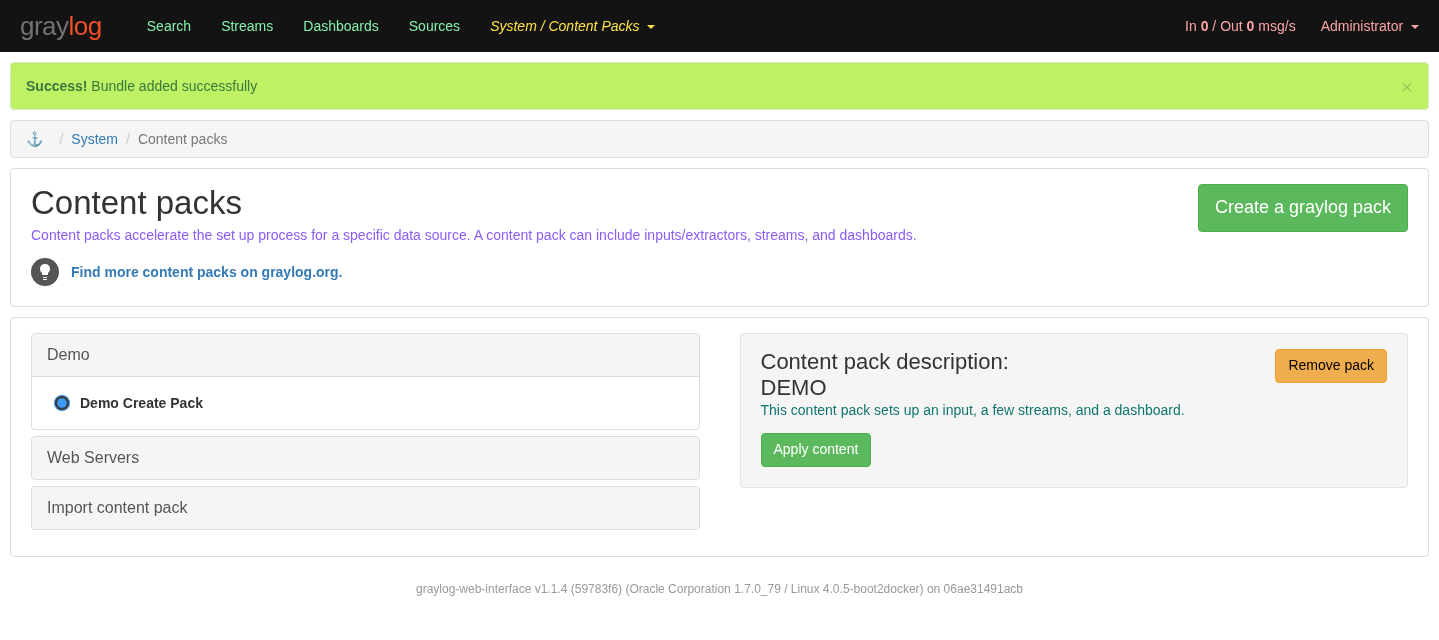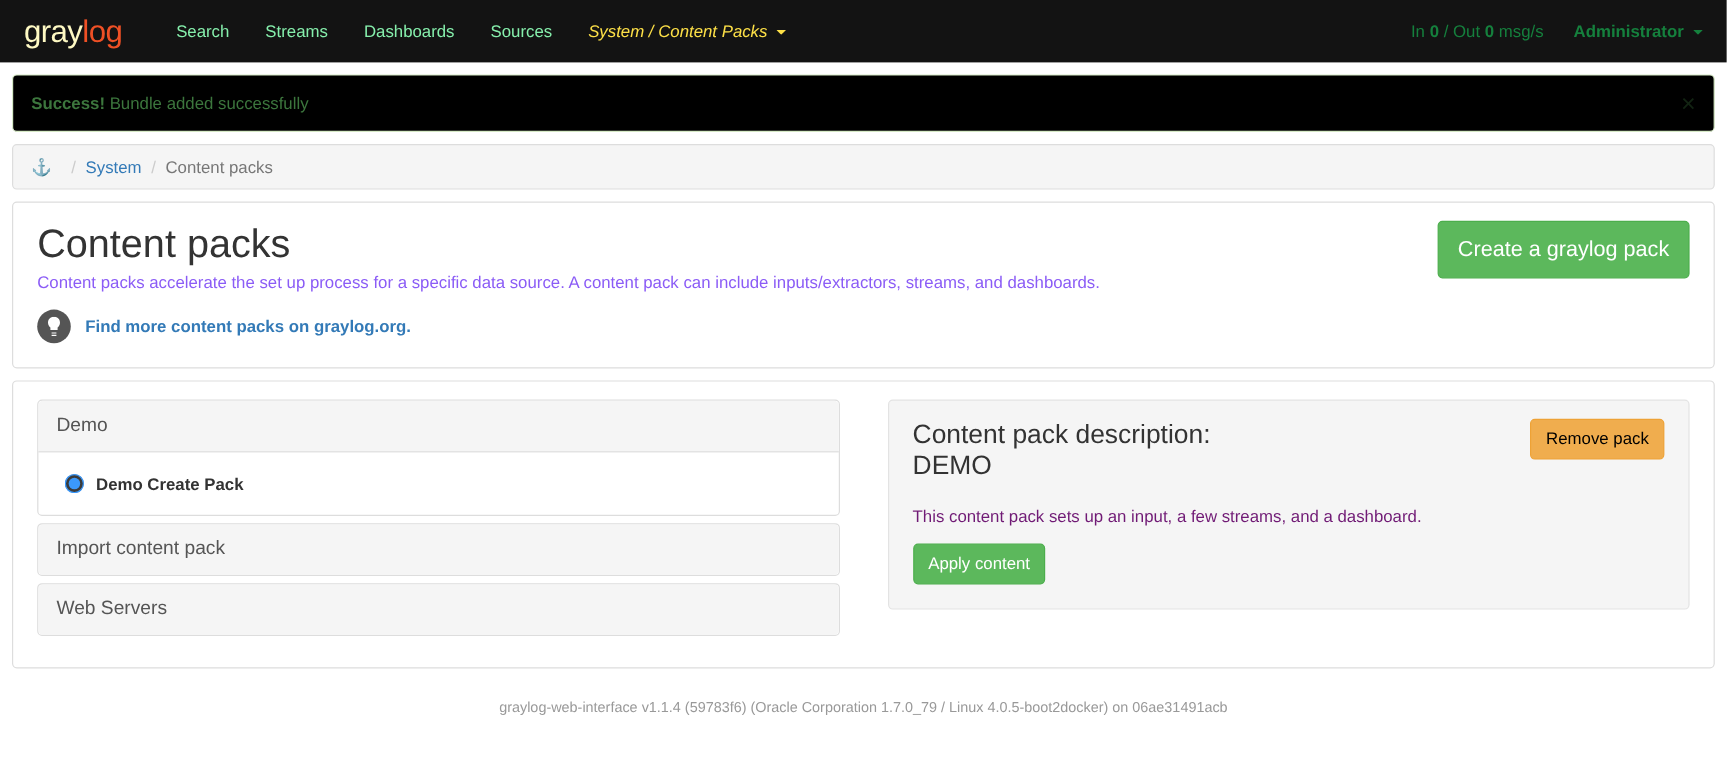--- a/index.html
+++ b/index.html
@@ -1,33 +1,33 @@
 <!DOCTYPE html>
 <html><head>
 <meta charset="utf-8">
 <style>
 * { box-sizing: border-box; margin: 0; padding: 0; }
 body { font-family: "Helvetica Neue", Helvetica, Arial, sans-serif; font-size: 14px; color: #333; background: #fff; }
 
 .navbar { background: #131313; color: #aaa; height: 52px; display: flex; align-items: center; padding: 0 20px; }
 .navbar-brand { font-size: 26px; font-weight: 300; margin-right: 30px; letter-spacing: -0.5px; }
-.navbar-brand .gray { color: #fef9c3; }
+.navbar-brand .gray { color: #737373; }
 .navbar-brand .log { color: #ef5025; font-weight: 400; }
 .nav-links { display: flex; align-items: center; flex: 1; }
 .nav-links a { color: #86efac; text-decoration: none; padding: 0 15px; font-size: 14px; cursor: pointer; }
 .nav-links a.active { color: #fde047; font-style: italic; }
-.nav-right { display: flex; align-items: center; color: #15803d; font-size: 14px; }
+.nav-right { display: flex; align-items: center; color: #fca5a5; font-size: 14px; }
 .nav-right .status { margin-right: 25px; }
-.nav-right .admin { cursor: pointer; font-weight: bold; }
+.nav-right .admin { cursor: pointer; }
 .caret { display: inline-block; width: 0; height: 0; margin-left: 4px; vertical-align: middle; border-top: 4px dashed; border-right: 4px solid transparent; border-left: 4px solid transparent; }
 
 .container { padding: 0 10px; }
 
 .alert { margin-top: 10px; padding: 15px 35px 15px 15px; border: 1px solid transparent; border-radius: 4px; position: relative; }
-.alert-success { background: #000000; border-color: #d6e9c6; color: #3c763d; }
+.alert-success { background: #bef264; border-color: #d6e9c6; color: #3c763d; }
 .alert .close { position: absolute; right: 15px; top: 12px; background: none; border: none; font-size: 21px; color: #3c763d; opacity: 0.3; cursor: pointer; }
 
 .breadcrumb { background: #f5f5f5; border: 1px solid #ddd; border-radius: 4px; padding: 10px 15px; margin-top: 10px; display: flex; align-items: center; color: #777; }
 .breadcrumb .anchor-icon { margin-right: 8px; }
 .breadcrumb a { color: #337ab7; text-decoration: none; }
 .breadcrumb .sep { margin: 0 8px; color: #ccc; }
 
 .panel { background: #fff; border: 1px solid #ddd; border-radius: 4px; margin-top: 10px; padding: 15px 20px 20px; }
 .page-header { display: flex; justify-content: space-between; align-items: flex-start; }
 .page-header h1 { font-size: 33px; font-weight: 400; color: #333; margin-bottom: 5px; }
@@ -50,21 +50,21 @@
 .accordion-item { border: 1px solid #ddd; border-radius: 4px; margin-bottom: 6px; background: #fff; }
 .accordion-header { padding: 12px 15px; font-size: 16px; color: #555; background: #f5f5f5; cursor: pointer; border-radius: 4px 4px 0 0; }
 .accordion-header.collapsed { border-radius: 4px; }
 .accordion-body { padding: 18px 22px; border-top: 1px solid #ddd; }
 .radio-item { display: flex; align-items: center; font-weight: bold; }
 .radio-item input { margin-right: 10px; accent-color: #3b99fc; width: 16px; height: 16px; }
 
 .desc-panel { background: #f5f5f5; border: 1px solid #e3e3e3; border-radius: 4px; padding: 15px 20px 20px; }
 .desc-header { display: flex; justify-content: space-between; align-items: flex-start; }
 .desc-header h2 { font-size: 22px; font-weight: 400; line-height: 1.2; }
-.desc-text { color: #701a75; margin: 20px 0 15px; }
+.desc-text { color: #0f766e; margin: 0 0 15px; }
 
 .footer { text-align: center; color: #999; font-size: 12px; padding: 25px 0 15px; }
 </style>
 </head>
 <body>
 
 <div class="navbar">
   <div class="navbar-brand">
     <span class="gray">gray</span><span class="log">log</span>
   </div>
@@ -124,25 +124,25 @@
           <div class="accordion-header">Demo</div>
           <div class="accordion-body">
             <label class="radio-item">
               <input type="radio" checked="" style="">
               <span>Demo Create Pack</span>
             </label>
           </div>
         </div>
 
         <div class="accordion-item">
-          <div class="accordion-header collapsed">Import content pack</div>
+          <div class="accordion-header collapsed">Web Servers</div>
         </div>
 
         <div class="accordion-item">
-          <div class="accordion-header collapsed">Web Servers</div>
+          <div class="accordion-header collapsed">Import content pack</div>
         </div>
 
       </div>
       <div class="right-col">
         <div class="desc-panel">
           <div class="desc-header">
             <h2>
               <span>Content pack description:</span><br>
               <span>DEMO</span>
             </h2>

